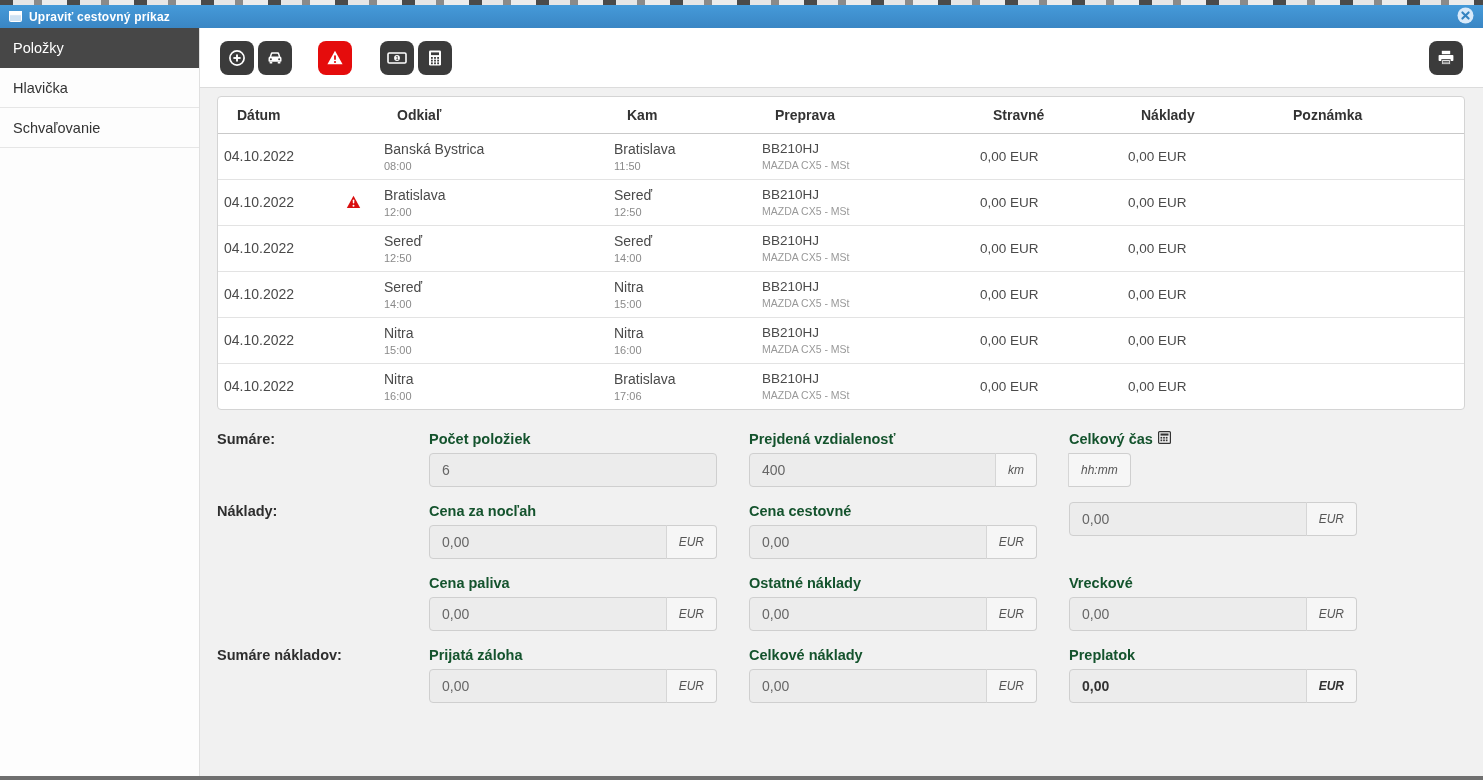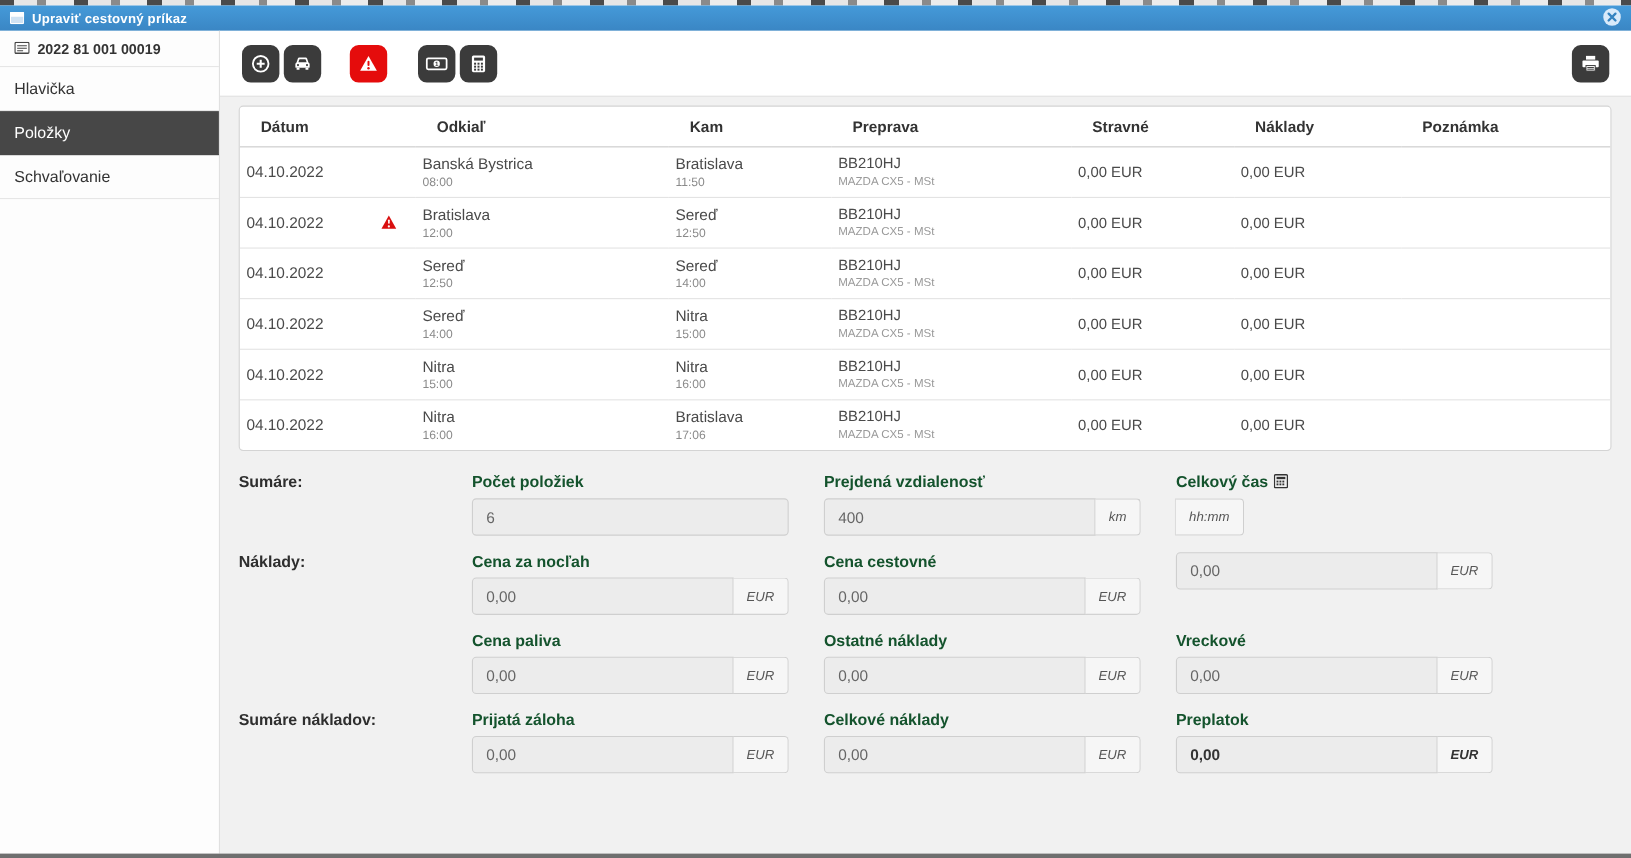--- a/index.html
+++ b/index.html
@@ -75,32 +75,23 @@
     <span class="ic"><svg width="17" height="17" viewBox="0 0 17 17">
           <circle cx="8.5" cy="8.5" r="8" fill="#d9eafa"></circle>
           <path d="M5.4 5.4 L11.6 11.6 M11.6 5.4 L5.4 11.6" stroke="#3583c0" stroke-width="2.1" stroke-linecap="round"></path>
         </svg></span>
   </button>
 </div>
 
 <div class="frame">
 
   <aside class="sidebar">
-    <div class="order-row">
-      <span class="ic"><svg width="14" height="11" viewBox="0 0 14 11">
-            <rect x="0.6" y="0.6" width="12.8" height="9.8" rx="1" fill="none" stroke="#444" stroke-width="1.2"></rect>
-            <line x1="2.6" y1="3.6" x2="11.4" y2="3.6" stroke="#444" stroke-width="1"></line>
-            <line x1="2.6" y1="5.9" x2="11.4" y2="5.9" stroke="#444" stroke-width="1"></line>
-            <line x1="2.6" y1="8.2" x2="8" y2="8.2" stroke="#444" stroke-width="1"></line>
-          </svg></span>
-      <span>2022 81 001 00019</span>
-    </div>
     <nav id="sidebar-nav">
+        <div class="nav-item active">Položky</div>
         <div class="nav-item">Hlavička</div>
-        <div class="nav-item active">Položky</div>
         <div class="nav-item">Schvaľovanie</div>
       </nav>
   </aside>
 
   <main class="main">
 
     <div class="toolbar">
       <div id="toolbar-left" style="display:flex;align-items:center;">
           <button class="tb-btn dark" style="margin-right: 4px;">
             <span class="ic">

